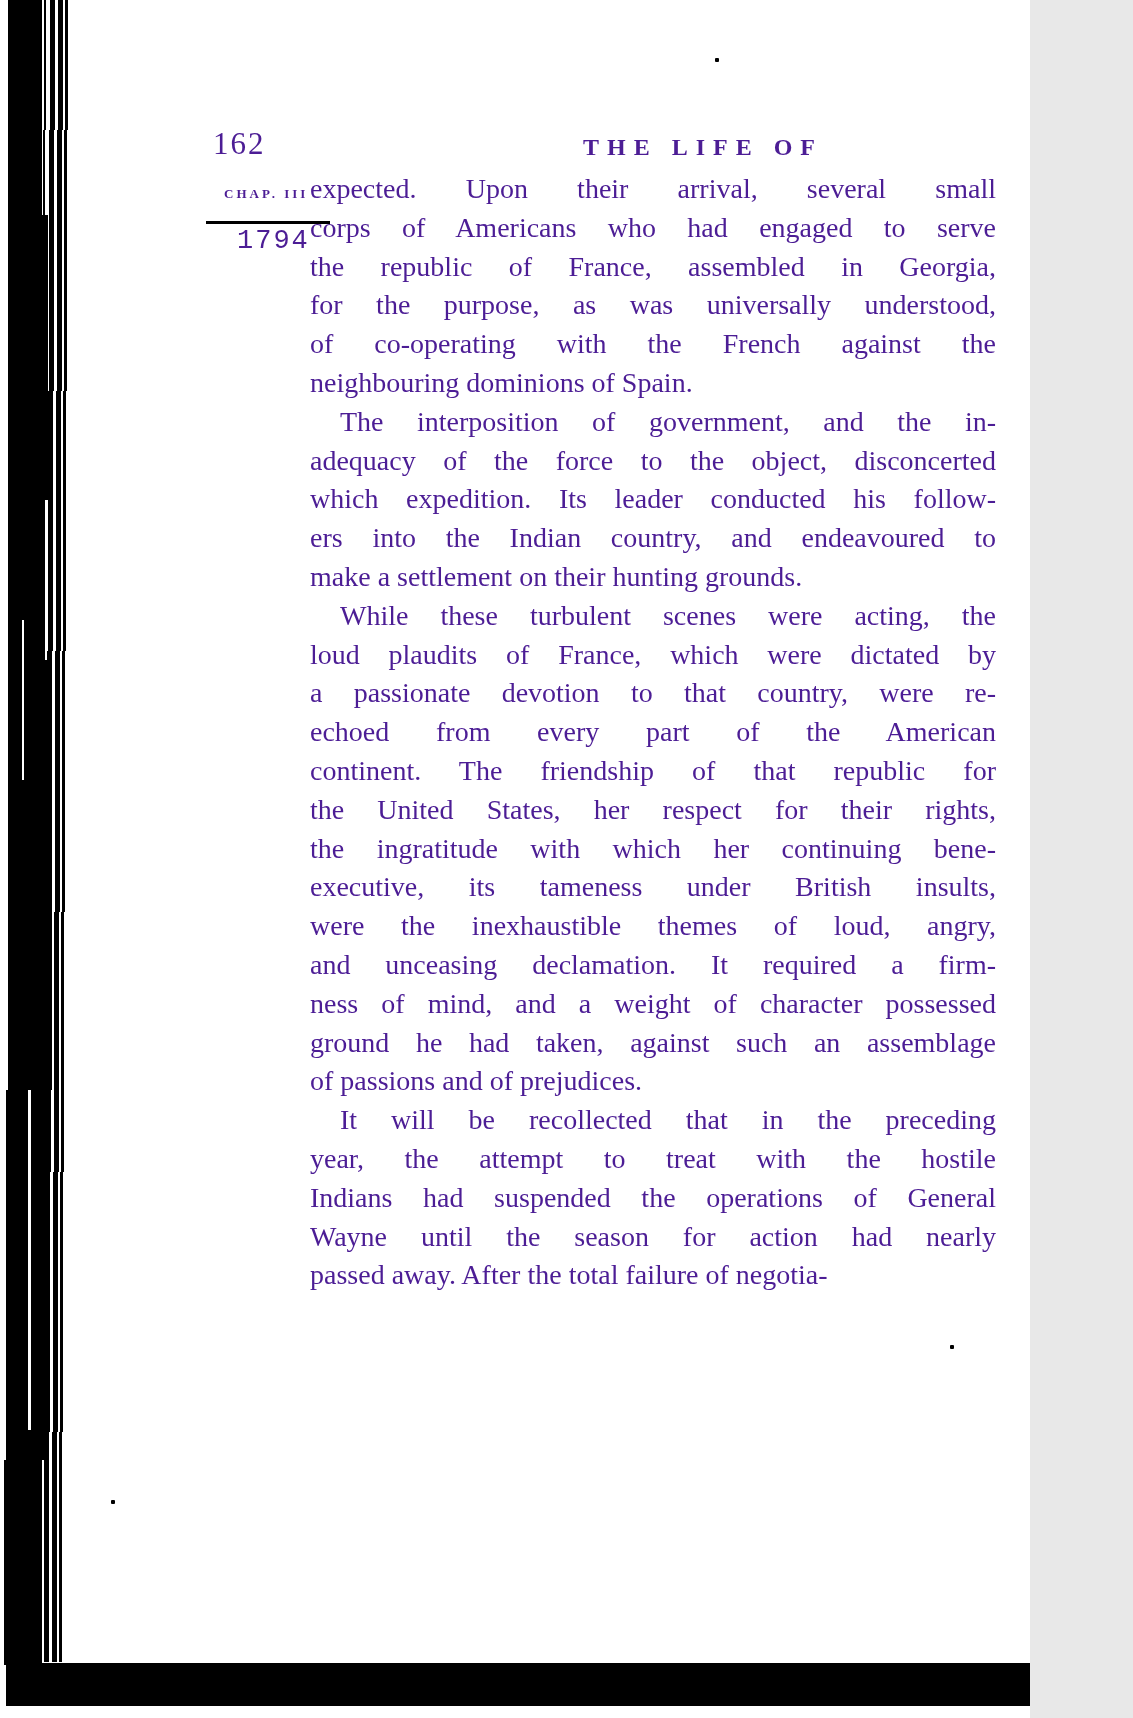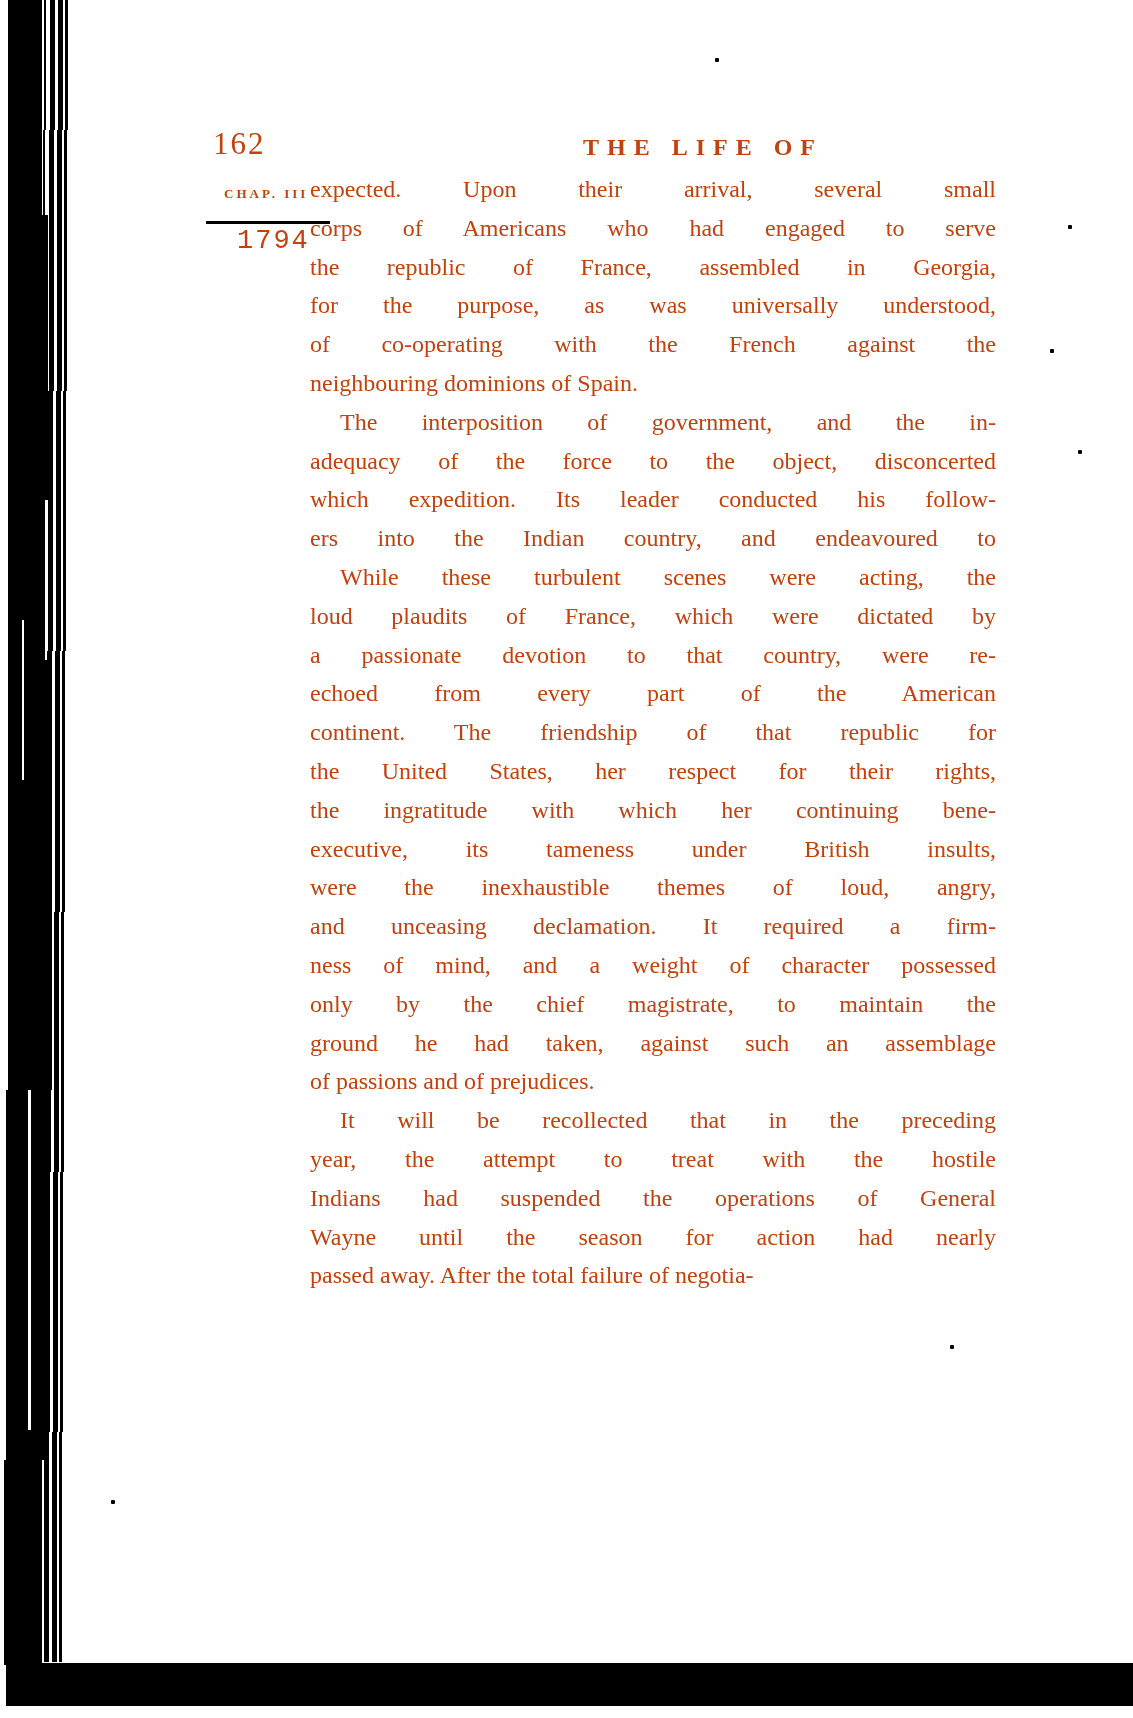--- a/index.html
+++ b/index.html
@@ -1,22 +1,22 @@
 <!DOCTYPE html>
 <html><head>
 <meta charset="utf-8">
 <style>
   html,body{margin:0;padding:0;background:#e8e8e8;}
   .page{
     position:relative;
-    width:1133px;height:1718px;
+    width:1030px;height:1718px;
     background:#ffffff;
     overflow:hidden;
     font-family:"Liberation Serif", serif;
-    color:#c2410c;
+    color:#4c1d95;
   }
   
   .bind{position:absolute;background:#000;}
   .stripes{
     position:absolute;left:42px;top:0;width:32px;height:1662px;
     background:repeating-linear-gradient(90deg,
       transparent 0 2px,#000 2px 4px,transparent 4px 8px,
       #000 8px 13px,transparent 13px 16px,#000 16px 21px,
       transparent 21px 23px,#000 23px 26px,transparent 26px 32px);
     transform:rotate(0.22deg);
@@ -27,21 +27,21 @@
   .speck{position:absolute;width:4px;height:4px;background:#000;border-radius:1px;}
   
   .page-number{position:absolute;left:213px;top:126px;font-size:31px;letter-spacing:2px;}
   .running-header{position:absolute;left:575px;top:134px;font-size:24px;letter-spacing:8px;font-weight:bold;white-space:nowrap;margin-left:8px;}
   .chap{position:absolute;left:224px;top:186px;font-size:13px;letter-spacing:3px;font-weight:bold;white-space:nowrap;}
   .chap-rule{position:absolute;left:206px;top:221px;width:124px;height:3px;background:#000;}
   .year{position:absolute;left:237px;top:226px;font-size:27px;letter-spacing:2px;font-family:Liberation Mono, monospace;}
   
   .body-text{
     position:absolute;left:310px;top:170px;width:686px;
-    font-size:24px;line-height:38.8px;
+    font-size:28px;line-height:38.8px;
   }
   .line{
     text-align:justify;
     text-align-last:justify;
     white-space:normal;
   }
   .line--last{text-align-last:left;}
   .line--indent{text-indent:30px;}
 </style>
 </head>
@@ -76,32 +76,32 @@
       <div class="line">expected.  Upon their arrival, several small</div>
       <div class="line">corps of Americans who had engaged to serve</div>
       <div class="line">the republic of France, assembled in Georgia,</div>
       <div class="line">for the purpose, as was universally understood,</div>
       <div class="line">of co-operating with the French against the</div>
       <div class="line line--last">neighbouring dominions of Spain.</div>
       <div class="line line--indent">The interposition of government, and the in-</div>
       <div class="line">adequacy of the force to the object, disconcerted</div>
       <div class="line">which expedition.  Its leader conducted his follow-</div>
       <div class="line">ers into the Indian country, and endeavoured to</div>
+      <div class="line line--last">make a settlement on their hunting grounds.</div>
       <div class="line line--indent">While these turbulent scenes were acting, the</div>
       <div class="line">loud plaudits of France, which were dictated by</div>
       <div class="line">a passionate devotion to that country, were re-</div>
       <div class="line">echoed from every part of the American</div>
       <div class="line">continent.  The friendship of that republic for</div>
       <div class="line">the United States, her respect for their rights,</div>
       <div class="line">the ingratitude with which her continuing bene-</div>
       <div class="line">executive, its tameness under British insults,</div>
       <div class="line">were the inexhaustible themes of loud, angry,</div>
       <div class="line">and unceasing declamation.  It required a firm-</div>
       <div class="line">ness of mind, and a weight of character possessed</div>
-      <div class="line">only by the chief magistrate, to maintain the</div>
       <div class="line">ground he had taken, against such an assemblage</div>
       <div class="line line--last">of passions and of prejudices.</div>
       <div class="line line--indent">It will be recollected that in the preceding</div>
       <div class="line">year, the attempt to treat with the hostile</div>
       <div class="line">Indians had suspended the operations of General</div>
       <div class="line">Wayne until the season for action had nearly</div>
       <div class="line line--last">passed away.  After the total failure of negotia-</div>
     </div>
 
   <div id="specks">

